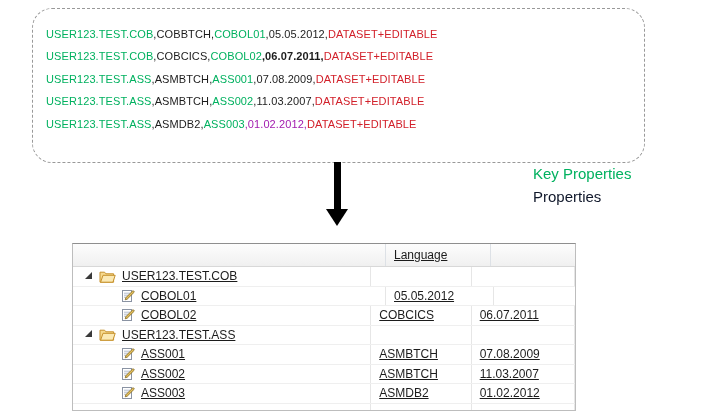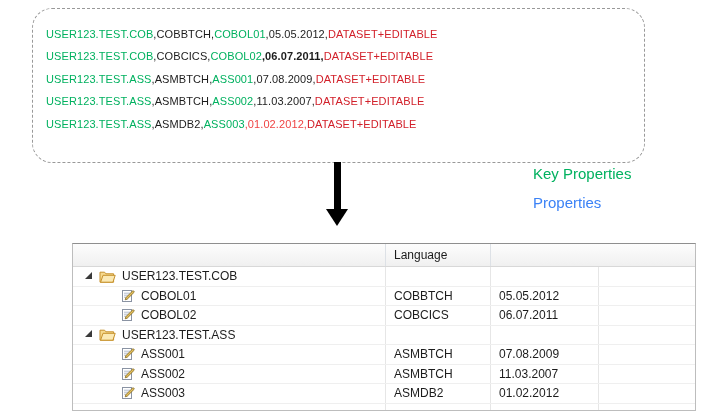--- a/index.html
+++ b/index.html
@@ -42,26 +42,27 @@
     border-top: 17px solid #000000;
   }
 
   
   .legend { position: absolute; left: 533px; top: 163px; }
   .legend-item { font-size: 15px; line-height: 22.5px; white-space: nowrap; }
 
   
   .table-panel {
     position: absolute; left: 72px; top: 243px;
-    width: 624px; height: 168px;
+    width: 504px; height: 168px;
     border: 1px solid #bdbdbd;
     border-top-color: #8f8f8f;
     background: #be185d;
     overflow: hidden;
     font-size: 12px;
+    text-decoration: underline;
   }
   .thead {
     display: flex; height: 23px;
     background: linear-gradient(#fdfdfd, #f0f0f0);
     border-bottom: 1px solid #d8d8d8;
   }
   .th {
     border-right: 1px solid #dde1e6;
     padding: 4px 0 0 8px;
     font-size: 12px; color: #1c1c1c;
@@ -105,32 +106,32 @@
 <body>
 
 <div class="stage">
 
   <div class="dashed-box">
     <div id="record-lines">
         <div class="record-line"><span class="seg" style="color: rgb(0, 177, 95);">USER123.TEST.COB</span><span class="seg" style="color: rgb(28, 28, 28);">,COBBTCH,</span><span class="seg" style="color: rgb(0, 177, 95);">COBOL01</span><span class="seg" style="color: rgb(28, 28, 28);">,05.05.2012,</span><span class="seg" style="color: rgb(210, 32, 42);">DATASET+EDITABLE</span></div>
         <div class="record-line"><span class="seg" style="color: rgb(0, 177, 95);">USER123.TEST.COB</span><span class="seg" style="color: rgb(28, 28, 28);">,COBCICS,</span><span class="seg" style="color: rgb(0, 177, 95);">COBOL02</span><span class="seg" style="color: rgb(28, 28, 28); font-weight: bold;">,06.07.2011,</span><span class="seg" style="color: rgb(210, 32, 42);">DATASET+EDITABLE</span></div>
         <div class="record-line"><span class="seg" style="color: rgb(0, 177, 95);">USER123.TEST.ASS</span><span class="seg" style="color: rgb(28, 28, 28);">,ASMBTCH,</span><span class="seg" style="color: rgb(0, 177, 95);">ASS001</span><span class="seg" style="color: rgb(28, 28, 28);">,07.08.2009,</span><span class="seg" style="color: rgb(210, 32, 42);">DATASET+EDITABLE</span></div>
         <div class="record-line"><span class="seg" style="color: rgb(0, 177, 95);">USER123.TEST.ASS</span><span class="seg" style="color: rgb(28, 28, 28);">,ASMBTCH,</span><span class="seg" style="color: rgb(0, 177, 95);">ASS002</span><span class="seg" style="color: rgb(28, 28, 28);">,11.03.2007,</span><span class="seg" style="color: rgb(210, 32, 42);">DATASET+EDITABLE</span></div>
-        <div class="record-line"><span class="seg" style="color: rgb(0, 177, 95);">USER123.TEST.ASS</span><span class="seg" style="color: rgb(28, 28, 28);">,ASMDB2,</span><span class="seg" style="color: rgb(0, 177, 95);">ASS003</span><span class="seg" style="color: #ef4444; text-align: center;">,01.02.2012,</span><span class="seg" style="color: rgb(210, 32, 42);">DATASET+EDITABLE</span></div>
+        <div class="record-line"><span class="seg" style="color: rgb(0, 177, 95);">USER123.TEST.ASS</span><span class="seg" style="color: rgb(28, 28, 28);">,ASMDB2,</span><span class="seg" style="color: rgb(0, 177, 95);">ASS003</span><span class="seg" style="color: #a21caf; text-align: center;">,01.02.2012,</span><span class="seg" style="color: rgb(210, 32, 42);">DATASET+EDITABLE</span></div>
       </div>
   </div>
 
   <div class="down-arrow">
     <div class="shaft"></div>
     <div class="head"></div>
   </div>
 
   <div class="legend" id="legend">
       <div class="legend-item" style="color: rgb(0, 177, 95);">Key Properties</div>
-      <div class="legend-item" style="color: #3b82f6; margin-top: 6px;">Properties</div>
+      <div class="legend-item" style="color: #0f172a;">Properties</div>
     </div>
 
   <div class="table-panel">
     <div class="thead">
       <div class="th th-tree"></div>
       <div class="th th-lang">Language</div>
       <div class="th th-fill"></div>
     </div>
     <div id="tbody">
         <div class="trow">
@@ -148,21 +149,20 @@
   </div>
         <div class="trow">
     <div class="cell c-tree">
       <svg class="icon-svg doc-svg" width="14" height="14" viewBox="0 0 14 14">
         <rect x="1.5" y="1.5" width="9" height="11" fill="#ffffff" stroke="#8a93a3" stroke-width="1"></rect>
         <path d="M3 4.2 h6 M3 6.2 h6 M3 8.2 h4" stroke="#aab6c8" stroke-width="0.9" fill="none"></path>
         <path d="M12 1.6 L13.4 3 L6.2 10.2 L4.2 10.8 L4.8 8.8 z" fill="#E6C15C" stroke="#7d6420" stroke-width="0.8"></path>
       </svg>
       <span class="row-label">COBOL01</span>
     </div>
-    <div class="cell c-lang">COBBTCH</div>
     <div class="cell c-date">05.05.2012</div>
     <div class="cell c-fill"></div>
   </div>
         <div class="trow">
     <div class="cell c-tree">
       <svg class="icon-svg doc-svg" width="14" height="14" viewBox="0 0 14 14">
         <rect x="1.5" y="1.5" width="9" height="11" fill="#ffffff" stroke="#8a93a3" stroke-width="1"></rect>
         <path d="M3 4.2 h6 M3 6.2 h6 M3 8.2 h4" stroke="#aab6c8" stroke-width="0.9" fill="none"></path>
         <path d="M12 1.6 L13.4 3 L6.2 10.2 L4.2 10.8 L4.8 8.8 z" fill="#E6C15C" stroke="#7d6420" stroke-width="0.8"></path>
       </svg>

